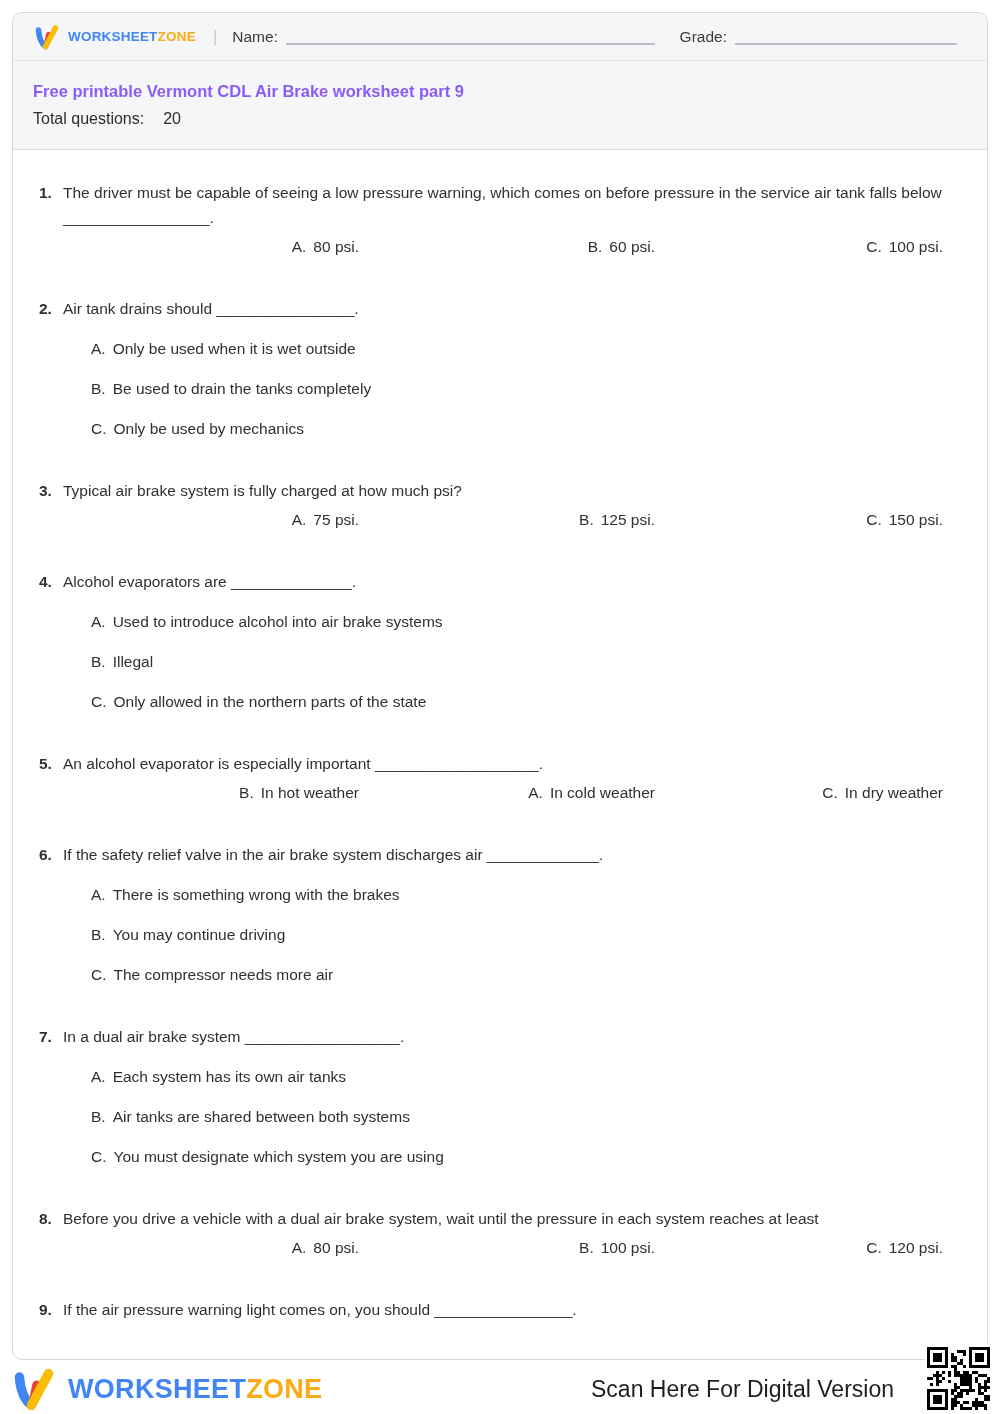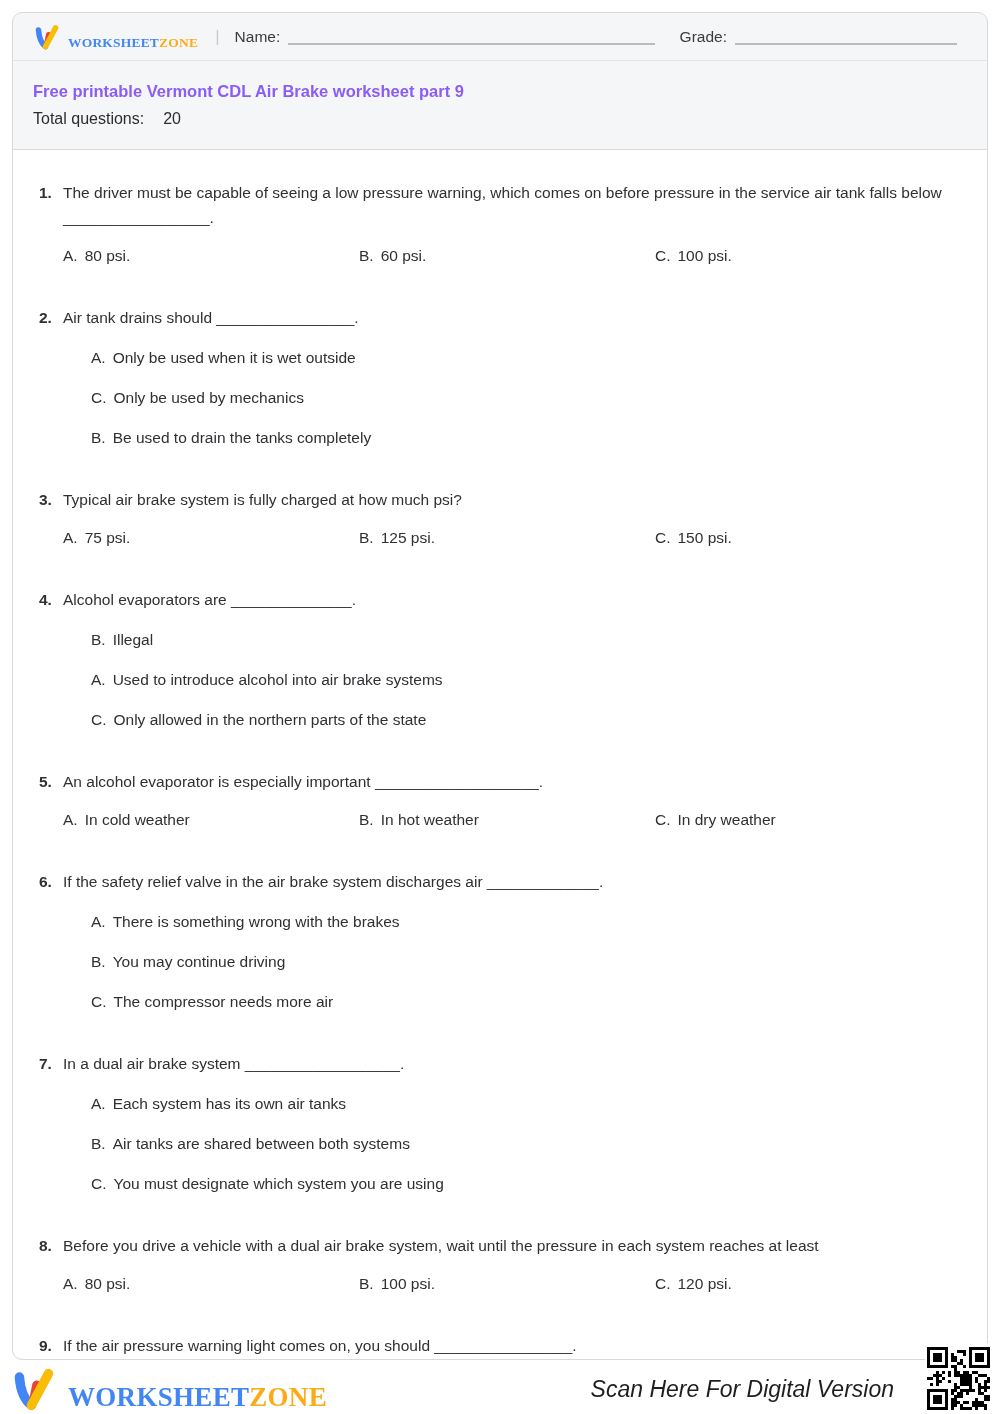--- a/index.html
+++ b/index.html
@@ -28,21 +28,21 @@
     flex-direction: column;
   }
   .card-header {
     height: 48px;
     flex: 0 0 48px;
     display: flex;
     align-items: center;
     padding: 0 30px 0 20px;
     border-bottom: 1px solid #e3e4e6;
   }
-  .brand { display: flex; align-items: flex-end; gap: 7px; font-family: Liberation Serif, serif; }
+  .brand { display: flex; align-items: center; gap: 7px; }
   .brand-text { font-weight: 800; letter-spacing: 0.2px; white-space: nowrap; }
   .card-header .brand-text { font-size: 13.5px; }
   .brand-w1 { color: var(--brand-blue, #4285F4); }
   .brand-w2 { color: var(--brand-orange, #fbab18); }
   .header-sep { color: #c9cbce; font-size: 17px; margin: 0 15px 0 17px; font-weight: 300; }
   .field-label { font-size: 15.5px; color: #3a3b3e; }
   .fill-line { height: 1.5px; background: #b9bcc0; margin-top: 15px; }
   .name-line { flex: 1 1 auto; margin-left: 8px; margin-right: 25px; }
   .grade-line { width: 222px; margin-left: 8px; }
   
@@ -59,21 +59,22 @@
     padding: 30px 44px 0 26px;
     overflow: hidden;
   }
   .q { display: flex; margin-bottom: 37px; font-size: 15.5px; line-height: 25px; }
   .q-num { flex: 0 0 24px; font-weight: 700; }
   .q-body { flex: 1 1 auto; }
   .q-text { color: #2f3033; }
   .opts-row {
     display: grid;
     grid-template-columns: 296px 296px 1fr;
-    margin-top: 13px;
+    margin-top: 4px;
+    text-align: right;
   }
   .opts-stack { margin-top: 5px; margin-left: 28px; }
   .opts-stack .opt { margin-top: 15px; }
   .opt { white-space: nowrap; }
   .opt-label { margin-right: 7px; }
   
   .footer {
     position: absolute;
     left: 0; bottom: 0;
     width: 1000px; height: 54px;
@@ -83,21 +84,20 @@
     background: #ffffff;
   }
   .footer .brand { gap: 10px; }
   .footer .brand-text { font-size: 27px; letter-spacing: 0.3px; }
   .scan-text {
     margin-left: auto;
     margin-right: 92px;
     font-size: 23px;
     color: #1d1e20;
     white-space: nowrap;
-    font-style: italic;
   }
   .qr-box {
     position: absolute;
     right: 8px; bottom: 0;
     width: 67px; height: 71px;
     background: #ffffff;
     padding: 2px 1px;
     display: flex; align-items: center; justify-content: center;
   }
   .qr-box svg { width: 63px; height: 63px; }
@@ -145,22 +145,22 @@
             </div>
     </div>
   </div>
 
   <div class="q">
     <div class="q-num">2.</div>
     <div class="q-body">
       <div class="q-text">Air tank drains should ________________.</div>
       <div class="opts opts-stack">
               <div class="opt"><span class="opt-label">A.</span><span class="opt-text">Only be used when it is wet outside</span></div>
+              <div class="opt"><span class="opt-label">B.</span><span class="opt-text">Be used to drain the tanks completely</span></div>
               <div class="opt"><span class="opt-label">C.</span><span class="opt-text">Only be used by mechanics</span></div>
-              <div class="opt"><span class="opt-label">B.</span><span class="opt-text">Be used to drain the tanks completely</span></div>
             </div>
     </div>
   </div>
 
   <div class="q">
     <div class="q-num">3.</div>
     <div class="q-body">
       <div class="q-text">Typical air brake system is fully charged at how much psi?</div>
       <div class="opts opts-row">
               <div class="opt"><span class="opt-label">A.</span><span class="opt-text">75 psi.</span></div>
@@ -168,34 +168,34 @@
               <div class="opt"><span class="opt-label">C.</span><span class="opt-text">150 psi.</span></div>
             </div>
     </div>
   </div>
 
   <div class="q">
     <div class="q-num">4.</div>
     <div class="q-body">
       <div class="q-text">Alcohol evaporators are ______________.</div>
       <div class="opts opts-stack">
+              <div class="opt"><span class="opt-label">A.</span><span class="opt-text">Used to introduce alcohol into air brake systems</span></div>
               <div class="opt"><span class="opt-label">B.</span><span class="opt-text">Illegal</span></div>
-              <div class="opt"><span class="opt-label">A.</span><span class="opt-text">Used to introduce alcohol into air brake systems</span></div>
               <div class="opt"><span class="opt-label">C.</span><span class="opt-text">Only allowed in the northern parts of the state</span></div>
             </div>
     </div>
   </div>
 
   <div class="q">
     <div class="q-num">5.</div>
     <div class="q-body">
       <div class="q-text">An alcohol evaporator is especially important ___________________.</div>
       <div class="opts opts-row">
+              <div class="opt"><span class="opt-label">B.</span><span class="opt-text">In hot weather</span></div>
               <div class="opt"><span class="opt-label">A.</span><span class="opt-text">In cold weather</span></div>
-              <div class="opt"><span class="opt-label">B.</span><span class="opt-text">In hot weather</span></div>
               <div class="opt"><span class="opt-label">C.</span><span class="opt-text">In dry weather</span></div>
             </div>
     </div>
   </div>
 
   <div class="q">
     <div class="q-num">6.</div>
     <div class="q-body">
       <div class="q-text">If the safety relief valve in the air brake system discharges air _____________.</div>
       <div class="opts opts-stack">

